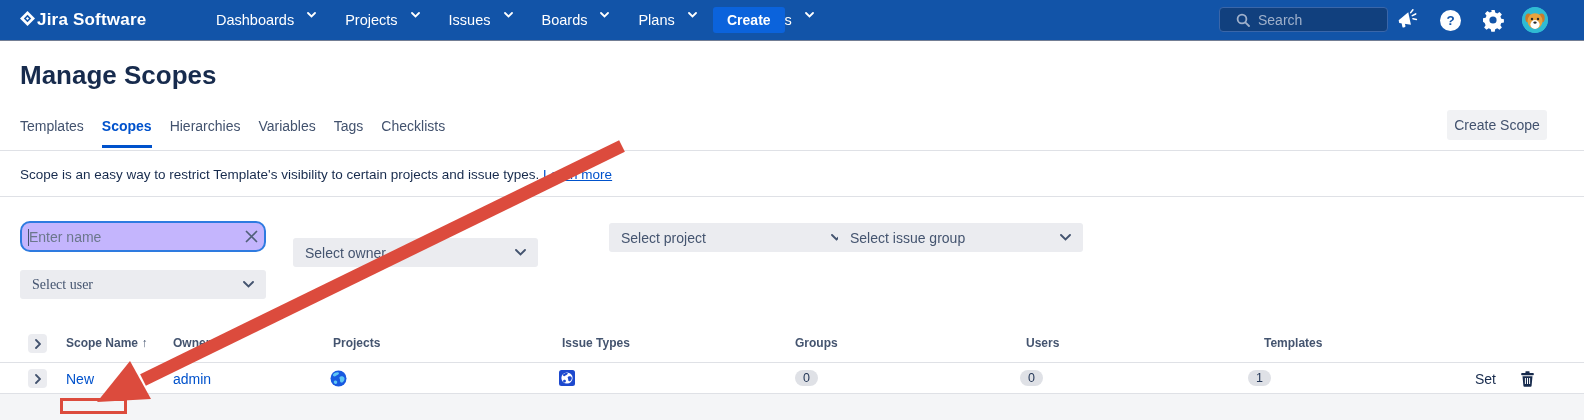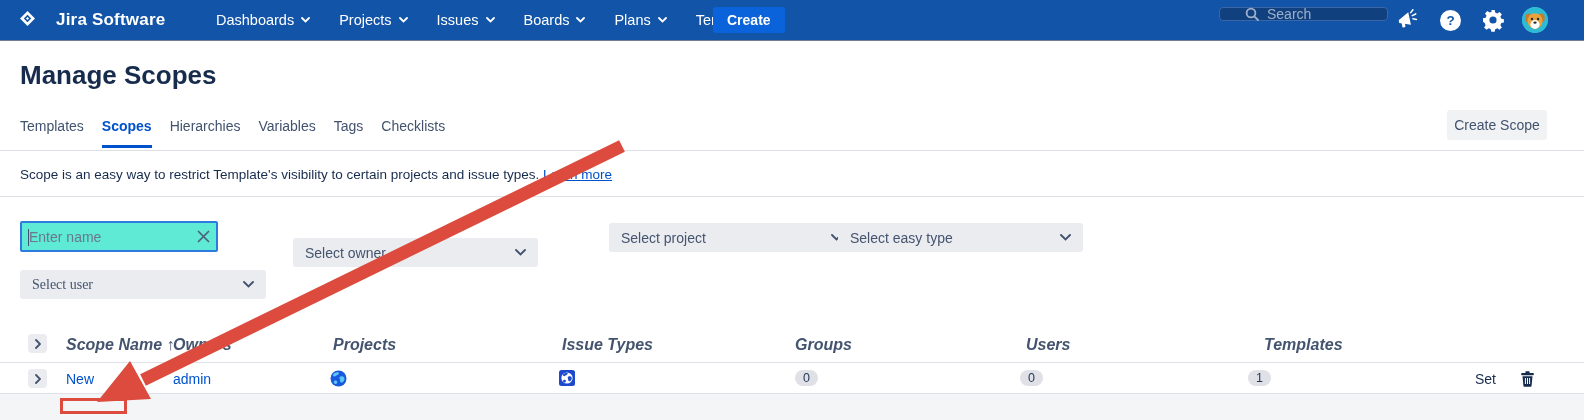--- a/index.html
+++ b/index.html
@@ -2,52 +2,52 @@
 <html><head>
 <meta charset="utf-8">
 <style>
   * { margin:0; padding:0; box-sizing:border-box; }
   html,body { width:1584px; height:420px; overflow:hidden; }
   body { font-family:"Liberation Sans", sans-serif; background:#fff; position:relative; }
   .app { position:relative; width:1584px; height:420px; background:#fff; }
 
   
   .nav { position:absolute; left:0; top:0; width:1584px; height:40px; background:#1254A8; box-shadow:0 1px 0 rgba(0,20,60,.55); }
-  .brand { position:absolute; left:18px; top:0; height:40px; display:flex; align-items:center; gap:19px; }
+  .brand { position:absolute; left:18px; top:0; height:40px; display:flex; align-items:center; gap:0; }
   .brand-name { color:#fff; font-size:17px; font-weight:600; letter-spacing:.2px; }
   .nav-menu { position:absolute; left:216px; top:0; height:40px; display:flex; align-items:center; gap:29px; }
-  .nav-item { display:inline-flex; align-items:center; gap:7px; color:#fff; font-size:14.5px; cursor:pointer; }
+  .nav-item { display:inline-flex; gap:13px; color:#fff; font-size:14.5px; cursor:pointer; }
   .create-btn { position:absolute; left:713px; top:7px; height:26px; padding:0 14px; background:#0B63DC; color:#fff; font-size:14px; font-weight:700; border:none; border-radius:3px; display:flex; align-items:center; cursor:pointer; }
-  .search-box { position:absolute; left:1219px; top:7px; width:169px; height:14px; background:#11407E; border:1px solid #3A66A9; border-radius:4px; display:flex; align-items:center; padding:0 25px; gap:8px; }
+  .search-box { position:absolute; left:1219px; top:7px; width:169px; height:25px; background:#11407E; border:1px solid #3A66A9; border-radius:4px; display:flex; align-items:center; padding:0 16px; gap:8px; }
   .search-ph { color:#9FB0CB; font-size:14px; }
   .nav-icon { position:absolute; top:8px; width:24px; height:24px; display:flex; align-items:center; justify-content:center; cursor:pointer; }
   .avatar { position:absolute; left:1522px; top:7px; width:26px; height:26px; border-radius:50%; background:#2FBBD3; overflow:hidden; cursor:pointer; }
 
   
   .page-title { position:absolute; left:20px; top:60px; font-size:26px; font-weight:700; color:#172B4D; }
   .tabs { position:absolute; left:20px; top:118px; display:flex; gap:18px; }
   .tab { font-size:14px; color:#42526E; padding-bottom:11px; cursor:pointer; }
   .tab.active { color:#0052CC; font-weight:600; border-bottom:3px solid #0052CC;text-align:center; }
   .create-scope-btn { position:absolute; left:1447px; top:110px; width:100px; height:30px; background:#F1F2F4; border:none; border-radius:3px; color:#42526E; font-size:14px; display:flex; align-items:center; justify-content:center; cursor:pointer; }
   .divider { position:absolute; left:0; width:1584px; height:1px; background:#DFE1E6; }
   .desc { position:absolute; left:20px; top:167px; font-size:13.5px; color:#172B4D; }
   .desc a { color:#0052CC; text-decoration:underline; cursor:pointer; }
 
   
-  .name-input-wrap { position:absolute; left:20px; top:221px; width:198px; height:31px; background:#5eead4; border:2px solid #2E7BE0; border-radius:2px; display:flex; align-items:center; }
+  .name-input-wrap { position:absolute; left:20px; top:221px; width:246px; height:31px; background:#c4b5fd; border:2px solid #2E7BE0; border-radius:10px; display:flex; align-items:center; }
   .name-input { flex:1; border:none; outline:none; background:transparent; font-family:"Liberation Sans",sans-serif; font-size:14px; color:#344563; padding:0 4px 0 7px; min-width:0; }
   .name-input::placeholder { color:#6B778C; opacity:1; }
   .caret { position:absolute; left:6px; top:6px; width:1px; height:17px; background:#42526E; }
   .clear-x { width:26px; display:flex; align-items:center; justify-content:center; cursor:pointer; }
   .select { position:absolute; height:29px; width:245px; background:#EBECF0; border-radius:3px; display:flex; align-items:center; justify-content:space-between; padding:0 12px; cursor:pointer; }
   .select span { font-size:14px; color:#44546F; }
 
   
   .expander { position:absolute; width:19px; height:19px; background:#EBECF0; border-radius:4px; display:flex; align-items:center; justify-content:center; cursor:pointer; }
-  .th { position:absolute; top:336px; font-size:16px; font-weight:600; color:#44546F;font-style:italic; }
+  .th { position:absolute; top:336px; font-size:12px; font-weight:600; color:#44546F; }
   .row-divider-top { position:absolute; left:0; top:362px; width:1584px; height:1px; background:#DFE1E6; }
   .row-divider-bot { position:absolute; left:0; top:393px; width:1584px; height:1px; background:#DFE1E6; }
   .cell-link { position:absolute; top:371px; font-size:14px; color:#0052CC; cursor:pointer; }
   .badge { position:absolute; top:370px; background:#DFE1E6; border-radius:9px; padding:1px 8px; font-size:12.5px; color:#253858; }
   .set-link { position:absolute; left:1475px; top:371px; font-size:14px; color:#172B4D; cursor:pointer; }
   .bottom-strip { position:absolute; left:0; top:394px; width:1584px; height:26px; background:#F4F5F7; }
 
   .annotation-overlay { position:absolute; left:0; top:0; width:1584px; height:420px; pointer-events:none; z-index:50; }
 </style>
 </head>
@@ -193,21 +193,21 @@
         <path d="M1 1l4.5 4.5L10 1" stroke="#44546F" stroke-width="1.9" fill="none" stroke-linecap="round"></path>
       </svg>
   </div>
   <div class="select" style="left:565px; top:223px;margin-left:44px;">
     <span>Select project</span>
     <svg width="11" height="7" viewBox="0 0 11 7">
         <path d="M1 1l4.5 4.5L10 1" stroke="#44546F" stroke-width="1.9" fill="none" stroke-linecap="round"></path>
       </svg>
   </div>
   <div class="select" style="left:838px; top:223px;">
-    <span>Select easy type</span>
+    <span>Select issue group</span>
     <svg width="11" height="7" viewBox="0 0 11 7">
         <path d="M1 1l4.5 4.5L10 1" stroke="#44546F" stroke-width="1.9" fill="none" stroke-linecap="round"></path>
       </svg>
   </div>
   <div class="select" style="left:20px; top:270px; width:246px;font-family:Liberation Serif, serif;">
     <span>Select user</span>
     <svg width="11" height="7" viewBox="0 0 11 7">
         <path d="M1 1l4.5 4.5L10 1" stroke="#44546F" stroke-width="1.9" fill="none" stroke-linecap="round"></path>
       </svg>
   </div>

